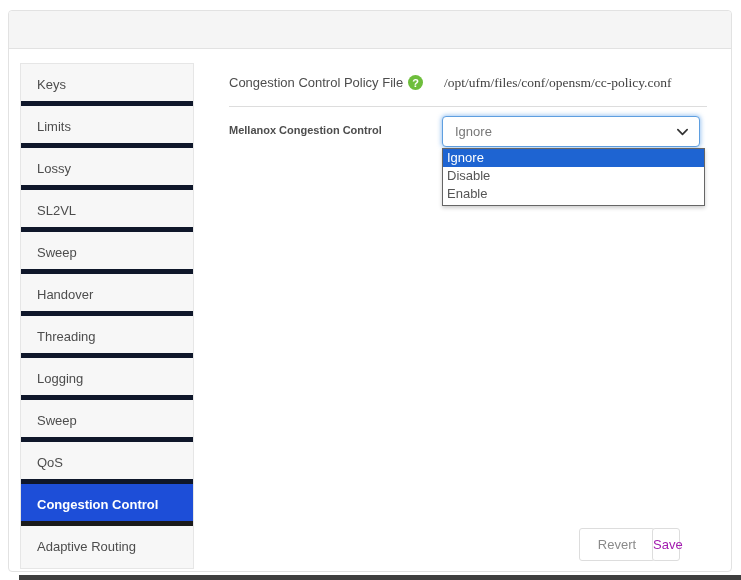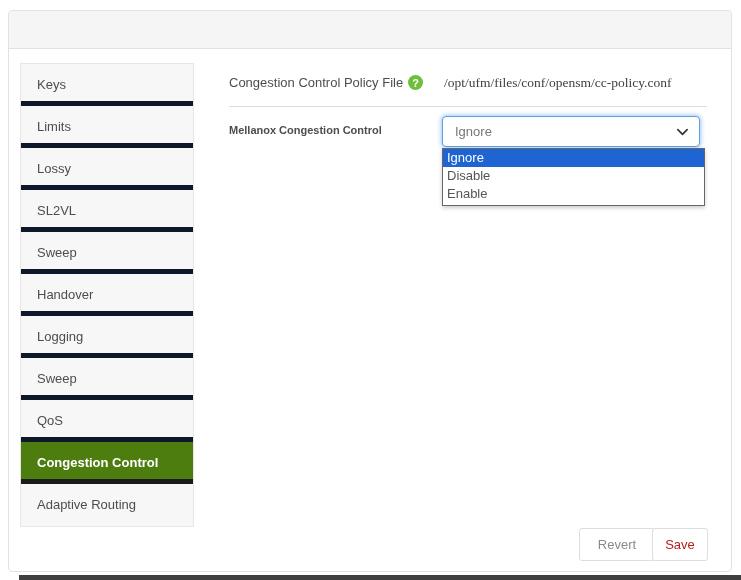--- a/index.html
+++ b/index.html
@@ -19,21 +19,21 @@
     position:absolute; left:11px; top:52px; width:174px;
     border:1px solid #e6e6e6;
   }
   .side-item {
     height:42px; line-height:41px; background:#f7f7f7;
     border-bottom:5px solid #0f172a; padding-left:16px;
     font-size:13px; color:#4d4d4d; cursor:pointer; white-space:nowrap;
   }
   .side-item:last-child { border-bottom:none; }
   .side-item.active {
-    background:#4d7c0f; color:#ffffff; font-weight:bold; border-color:#1b1b1b;
+    background:#1d4ed8; color:#ffffff; font-weight:bold; border-color:#1b1b1b;
   }
 
   
   .row1-label {
     position:absolute; left:220px; top:64px; font-size:13px; color:#4d4d4d;
     display:flex; align-items:center; gap:5px;
   }
   .help-icon {
     display:inline-flex; width:15px; height:15px; border-radius:50%;
     background:#6ebe3c; color:#ffffff; font-size:11px; font-weight:bold;
@@ -70,39 +70,40 @@
   }
   .option.highlight { background:#1e64d2; color:#ffffff; }
 
   
   .btn {
     position:absolute; height:33px; background:#ffffff;
     border:1px solid #dddddd; border-radius:3px; font-size:13px;
     font-family:"Liberation Sans", sans-serif; cursor:pointer;
   }
   .btn-revert { left:570px; top:517px; width:76px; color:#8a8a8a; }
-  .btn-save   { left:643px; top:517px; width:56px; color:#b91c1c; }
+  .btn-save   { left:643px; top:517px; width:28px; color:#a21caf; }
 
   .bottom-strip {
     position:absolute; left:19px; right:0; bottom:0; height:5px; background:#3f3f3f;
   }
 </style>
 </head>
 <body>
 
 <div class="panel">
   <div class="panel-header"></div>
 
   <div class="sidebar">
     <div class="side-item">Keys</div>
     <div class="side-item">Limits</div>
     <div class="side-item">Lossy</div>
     <div class="side-item">SL2VL</div>
     <div class="side-item">Sweep</div>
     <div class="side-item">Handover</div>
+    <div class="side-item">Threading</div>
     <div class="side-item">Logging</div>
     <div class="side-item">Sweep</div>
     <div class="side-item">QoS</div>
     <div class="side-item active">Congestion Control</div>
     <div class="side-item">Adaptive Routing</div>
   </div>
 
   <div class="row1-label">
     <span>Congestion Control Policy File</span>
     <span class="help-icon">?</span>

